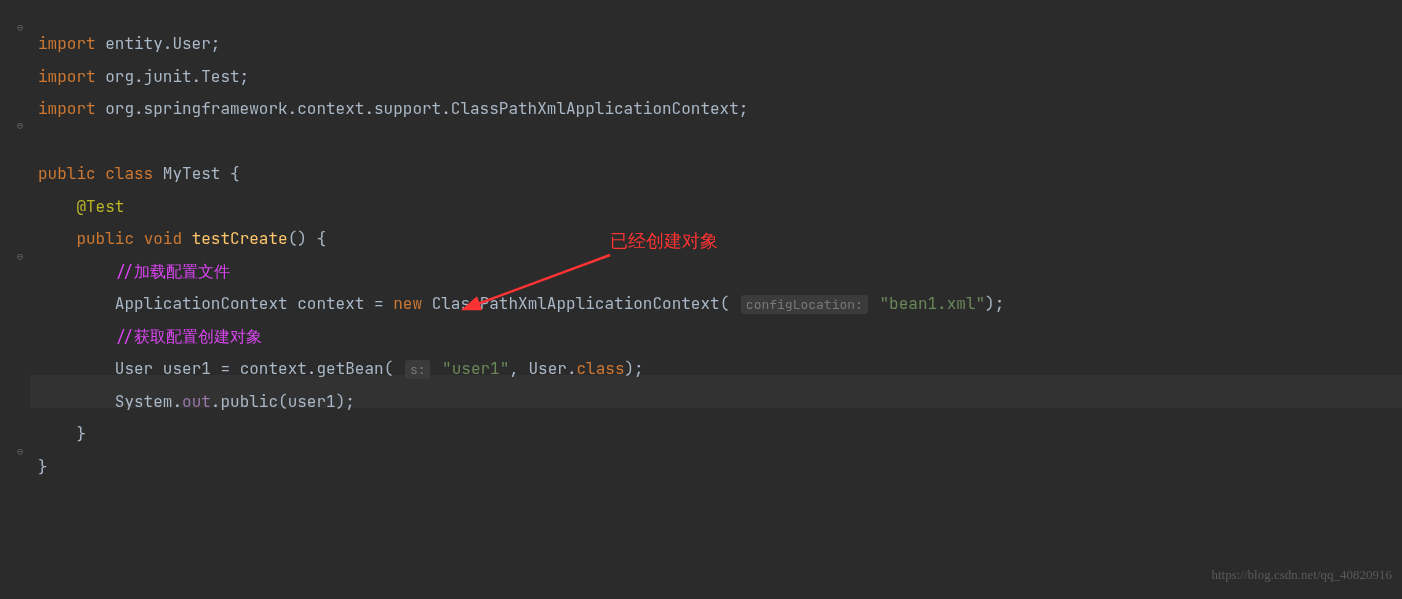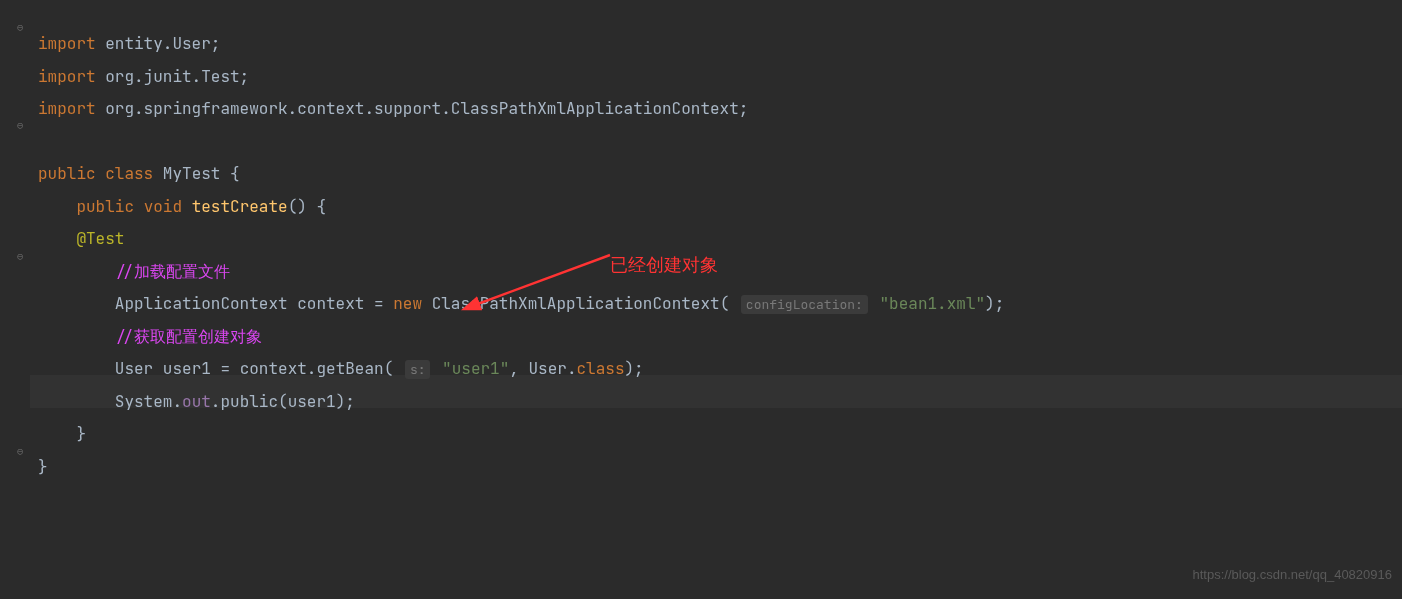--- a/index.html
+++ b/index.html
@@ -76,42 +76,41 @@
       padding: 1px 5px;
       font-size: 13px;
       margin: 0 2px;
     }
     .annotation-line {
       position: absolute;
       color: #ff3333;
       font-family: sans-serif;
       font-size: 18px;
       z-index: 10;
-      margin-top: 24px;
     }
     .annotation-text {
       position: absolute;
       top: 225px;
       left: 580px;
     }
     .arrow-svg {
       position: absolute;
       top: 250px;
       left: 430px;
       width: 160px;
       height: 70px;
       z-index: 10;
     }
     .watermark {
       position: absolute;
       bottom: 8px;
       right: 10px;
       color: #5a5a5a;
       font-size: 13px;
-      font-family: Liberation Sans, sans-serif;
+      font-family: Liberation Serif, serif;
     }
   </style>
 </head>
 <body>
 
 <div class="editor-container">
   <div class="gutter">
     <span class="gutter-icon fold-icon" style="top:20px;">⊖</span>
     <span class="gutter-icon fold-icon" style="top:118px;">⊖</span>
     <span class="gutter-icon fold-icon" style="top:249px;">⊖</span>
@@ -126,23 +125,23 @@
 
       <div class="code-line"><span class="keyword">import</span><span> org.junit.Test;</span></div>
 
 
       <div class="code-line"><span class="keyword">import</span><span> org.springframework.context.support.ClassPathXmlApplicationContext;</span></div>
 
       <div class="code-line"></div>
 
       <div class="code-line"><span class="keyword">public</span><span> </span><span class="keyword">class</span><span> MyTest </span><span>{</span></div>
 
+      <div class="code-line">    <span class="annotation">@Test</span></div>
+
       <div class="code-line">    <span class="keyword">public</span><span> </span><span class="keyword">void</span><span> </span><span class="method-name">testCreate</span><span>() {</span></div>
-
-      <div class="code-line">    <span class="annotation">@Test</span></div>
 
       <div class="code-line">        <span class="comment">//加载配置文件</span></div>
 
       <div class="code-line">        <span>ApplicationContext </span><span>context</span><span> = </span><span class="keyword">new</span><span> ClassPathXmlApplicationContext( </span><span class="param-hint">configLocation:</span><span class="string"> "bean1.xml"</span><span>);</span></div>
 
       <div class="code-line">        <span class="comment">//获取配置创建对象</span></div>
 
       <div class="code-line">        <span>User </span><span>user1</span><span> = </span><span>context</span><span>.</span><span>getBean</span><span>( </span><span class="param-hint">s:</span><span class="string"> "user1"</span><span>, User.</span><span class="keyword">class</span><span>);</span></div>
 
       <div class="code-line">        <span>System</span><span>.</span><span class="static-field">out</span><span>.</span><span>public</span><span>(</span><span>user1</span><span>);</span></div>

